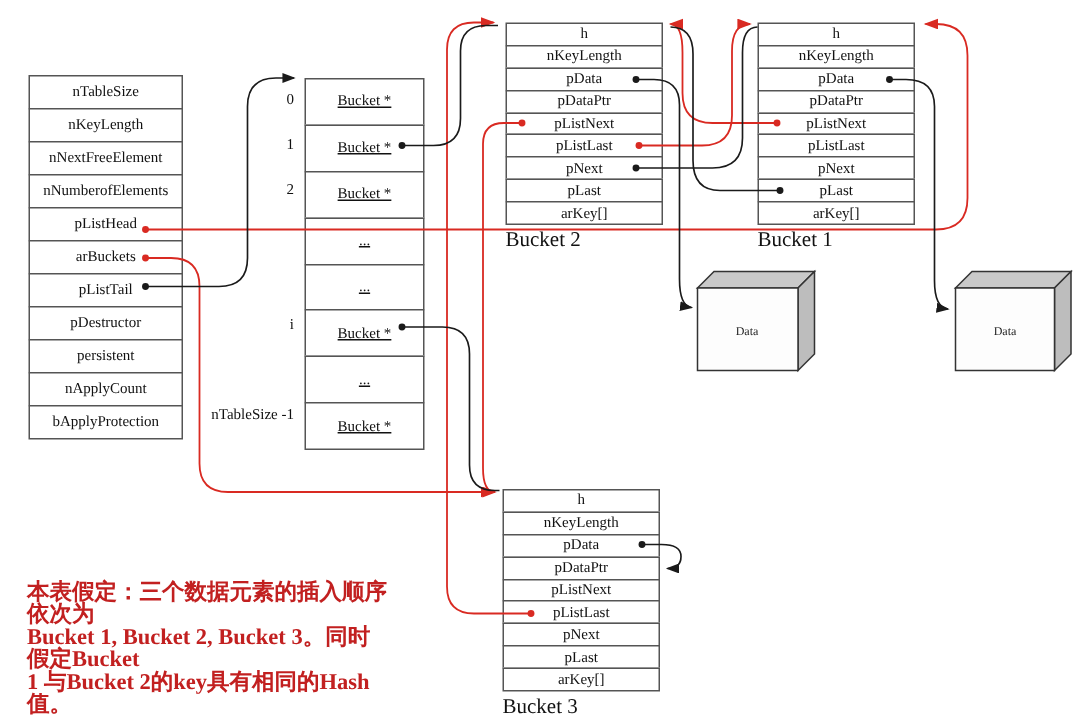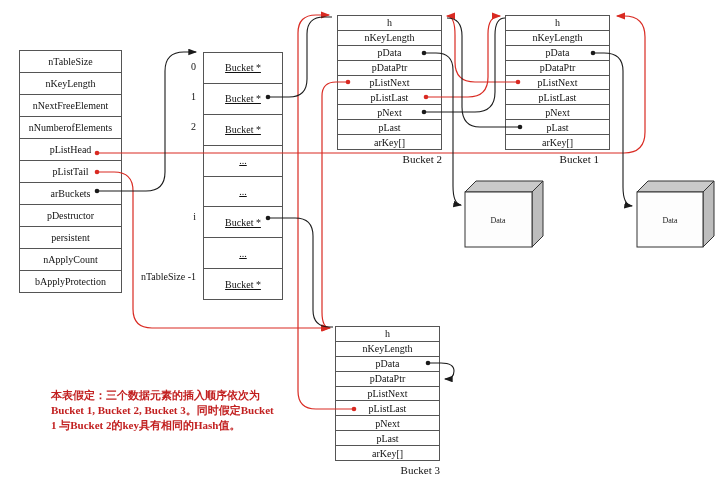--- a/index.html
+++ b/index.html
@@ -14,23 +14,23 @@
     font-family:"Liberation Serif","DejaVu Serif",serif;color:#111;
   }
   .vtable{position:absolute;display:flex;flex-direction:column;}
   .vtable .cell{
     flex:1;display:flex;align-items:center;justify-content:center;
     border:1px solid var(--border);margin-top:-1px;background:#fff;
     font-size:10px;white-space:nowrap;
   }
   .vtable .cell:first-child{margin-top:0;}
   .idx-label{position:absolute;font-size:10px;text-align:right;color:#111;}
-  .caption{position:absolute;font-size:11px;text-align:right;color:#111;}
+  .caption{position:absolute;font-size:14px;text-align:left;color:#111;}
   .note{position:absolute;left:18px;top:388px;width:240px;color:var(--note);
-        font-size:11px;line-height:15px;font-weight:bold;margin-left:33px;}
+        font-size:15px;line-height:15px;font-weight:bold;}
   svg.overlay{position:absolute;left:0;top:0;pointer-events:none;}
   svg .ln-r{stroke:var(--red);stroke-width:1.2;fill:none;}
   svg .ln-k{stroke:var(--black);stroke-width:1.1;fill:none;}
   svg .dot-r{fill:var(--red);}
   svg .dot-k{fill:var(--black);}
   svg .cube-front{fill:#fdfdfd;stroke:#333;stroke-width:1;}
   svg .cube-top{fill:#c9c9c9;stroke:#333;stroke-width:1;}
   svg .cube-side{fill:#bdbdbd;stroke:#333;stroke-width:1;}
   svg text.cube-label{font-family:"Liberation Serif","DejaVu Serif",serif;font-size:8px;fill:#222;text-anchor:middle;}
 </style>
@@ -38,22 +38,22 @@
 <body>
 
 <div id="stage">
 
   <div class="vtable" style="left:7px;top:50px;width:103px;height:243px;padding-left:12px;">
     <div class="cell">nTableSize</div>
     <div class="cell">nKeyLength</div>
     <div class="cell">nNextFreeElement</div>
     <div class="cell">nNumberofElements</div>
     <div class="cell">pListHead</div>
+    <div class="cell">arBuckets</div>
     <div class="cell">pListTail</div>
-    <div class="cell">arBuckets</div>
     <div class="cell">pDestructor</div>
     <div class="cell">persistent</div>
     <div class="cell">nApplyCount</div>
     <div class="cell">bApplyProtection</div>
   </div>
 
   <div class="vtable" style="left:203px;top:52px;width:80px;height:248px;text-decoration:underline;">
     <div class="cell">Bucket *</div>
     <div class="cell">Bucket *</div>
     <div class="cell">Bucket *</div>
@@ -87,21 +87,21 @@
     <div class="cell">h</div>
     <div class="cell">nKeyLength</div>
     <div class="cell">pData</div>
     <div class="cell">pDataPtr</div>
     <div class="cell">pListNext</div>
     <div class="cell">pListLast</div>
     <div class="cell">pNext</div>
     <div class="cell">pLast</div>
     <div class="cell">arKey[]</div>
   </div>
-  <div class="caption" style="left:494px;top:153px;width:105px;font-family:Liberation Serif, serif;">Bucket 1</div>
+  <div class="caption" style="left:505px;top:153px;width:105px;font-family:Liberation Serif, serif;">Bucket 1</div>
 
   <div class="vtable" style="left:335px;top:326px;width:105px;height:135px;">
     <div class="cell">h</div>
     <div class="cell">nKeyLength</div>
     <div class="cell">pData</div>
     <div class="cell">pDataPtr</div>
     <div class="cell">pListNext</div>
     <div class="cell">pListLast</div>
     <div class="cell">pNext</div>
     <div class="cell">pLast</div>

